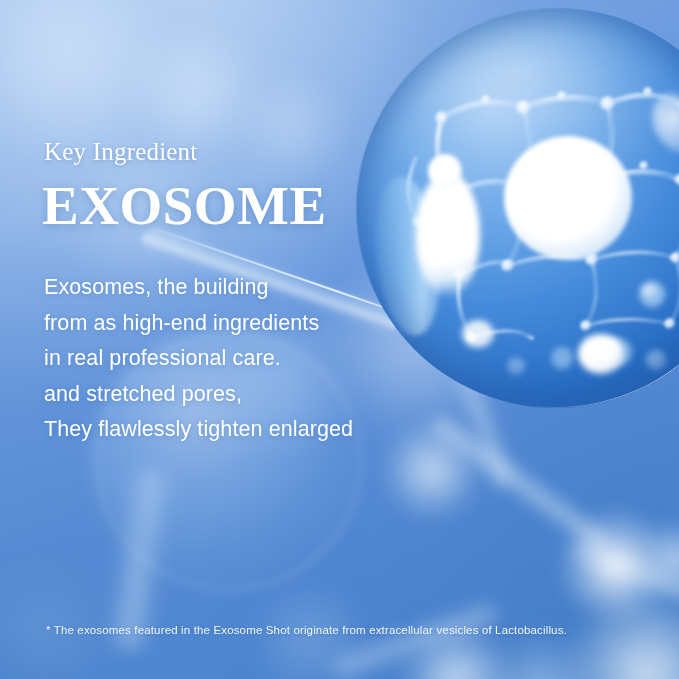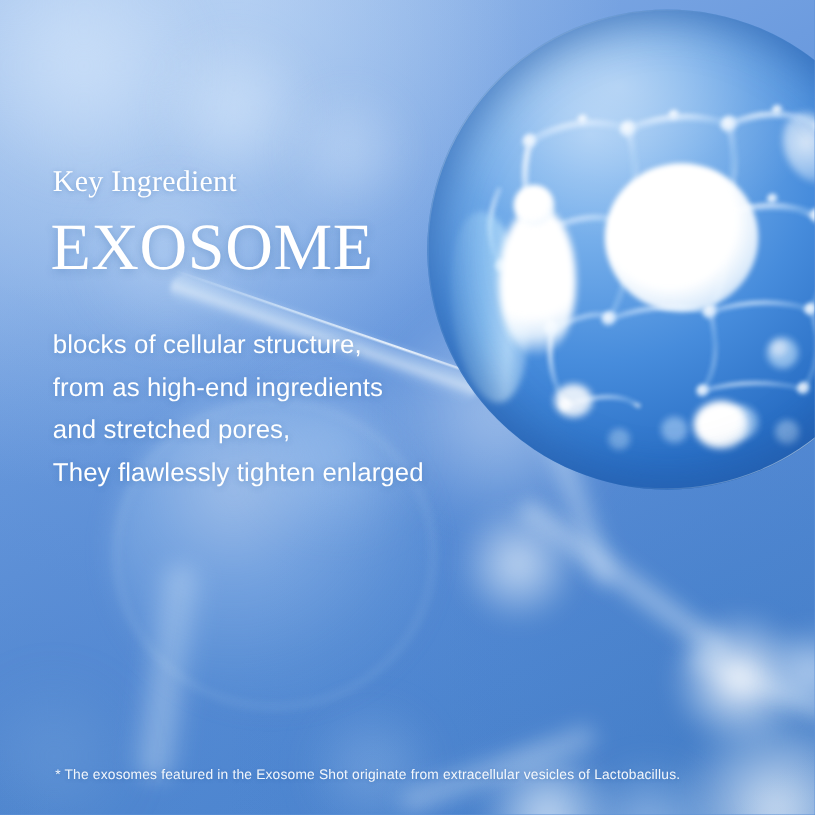--- a/index.html
+++ b/index.html
@@ -293,21 +293,21 @@
     line-height: 1;
     color: #ffffff;
     letter-spacing: 0.2px;
     text-shadow: 0 1px 4px rgba(36,92,160,0.35);
     white-space: nowrap;
   }
   .headline {
     position: absolute;
     left: 42px; top: 178px;
     font-family: "Liberation Serif", serif;
-    font-weight: normal;
+    font-weight: bold;
     font-size: 55px;
     line-height: 1;
     color: #ffffff;
     letter-spacing: 0.5px;
     text-shadow: 0 2px 8px rgba(36,92,160,0.32);
     white-space: nowrap;
   }
   .body-copy {
     position: absolute;
     left: 44px; top: 270px;
@@ -324,21 +324,20 @@
   .footnote {
     position: absolute;
     left: 46px; top: 622px;
     font-family: "Liberation Sans", sans-serif;
     font-size: 11.5px;
     line-height: 16px;
     color: rgba(255,255,255,0.93);
     letter-spacing: 0.15px;
     text-shadow: 0 1px 3px rgba(40,98,165,0.35);
     white-space: nowrap;
-    margin-top: 16px;
   }
 
   
   .vignette {
     position: absolute;
     inset: 0;
     pointer-events: none;
     background: radial-gradient(ellipse 120% 110% at 50% 45%,
       rgba(0,0,0,0) 58%, rgba(30,80,150,0.10) 100%);
   }
@@ -487,22 +486,23 @@
 
   <div class="vignette"></div>
 
   <div class="content">
 
     <div class="eyebrow">Key Ingredient</div>
 
     <div class="headline">EXOSOME</div>
 
     <div class="body-copy">
-      <span class="line">blocks of cellular structure,</span>
+      <span class="line">Exosomes, the building</span>
       <span class="line">from as high-end ingredients</span>
+      <span class="line">in real professional care.</span>
       <span class="line">and stretched pores,</span>
       <span class="line">They flawlessly tighten enlarged</span>
     </div>
 
     <div class="footnote">* The exosomes featured in the Exosome Shot originate from extracellular vesicles of Lactobacillus.</div>
   </div>
 
 </div>
 
 </body></html>

